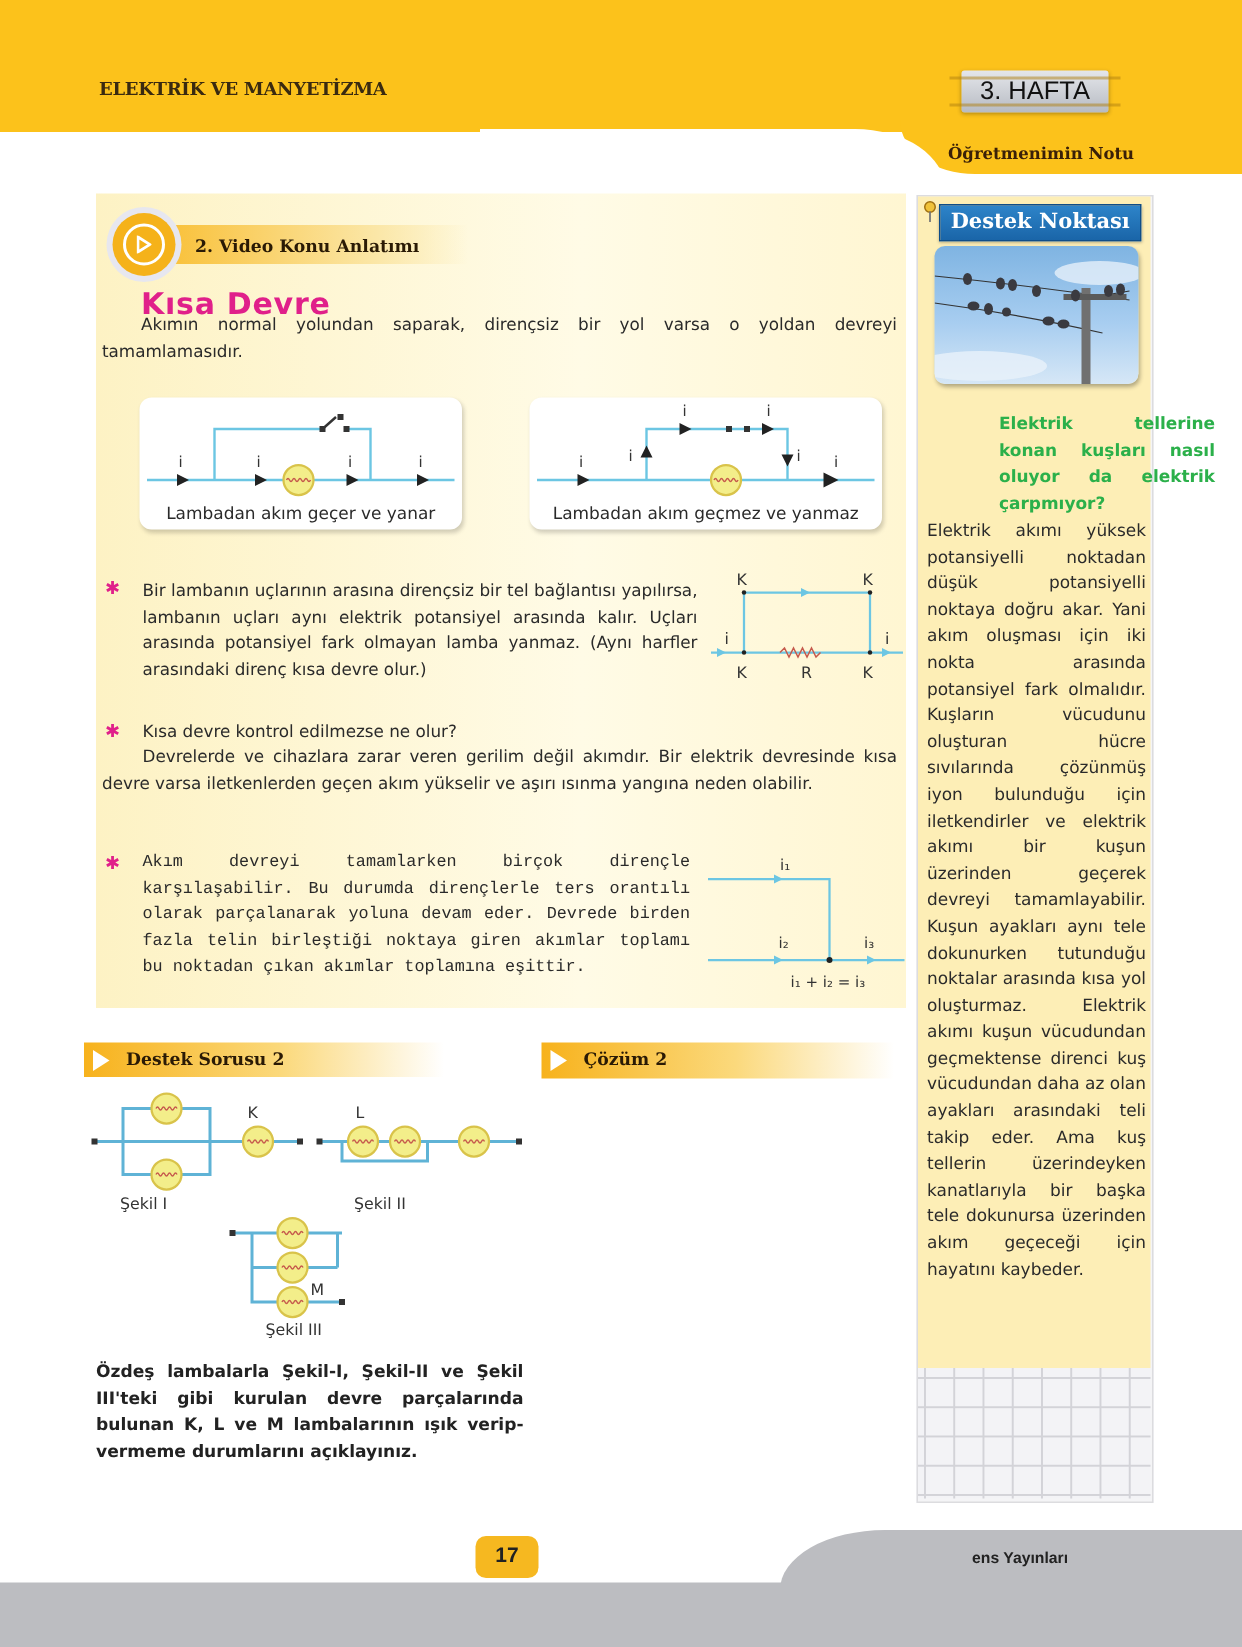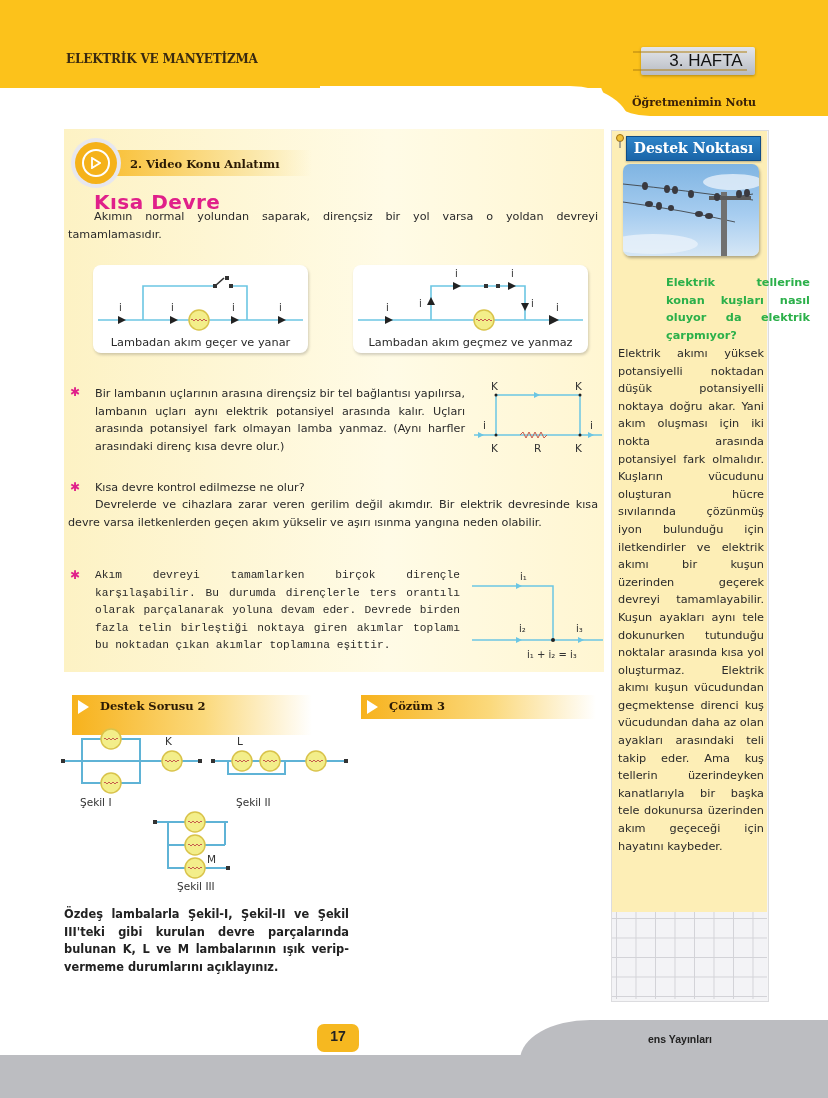--- a/index.html
+++ b/index.html
@@ -3,21 +3,21 @@
 <meta charset="utf-8">
 <style>
   html, body { margin:0; padding:0; }
   body { width:828px; height:1098px; position:relative; background:#ffffff; overflow:hidden; font-family:"DejaVu Sans", sans-serif; color:#2a2a2a; }
   .abs { position:absolute; }
   
   .header-band { left:0; top:0; width:828px; height:88px; background:#fcc21b; }
   .header-tail { left:600px; top:80px; width:228px; height:36px; background:#fcc21b; border-bottom-left-radius:50px 36px; }
   .header-white-curve { left:320px; top:86px; width:310px; height:40px; background:#fff; border-top-right-radius:60px 40px; }
   .subject-title { left:66px; top:52px; font-family:"DejaVu Serif", serif; font-weight:bold; font-size:12px; color:#3a2a10; letter-spacing:-0.2px; }
-  .week-badge { left:641px; top:47px; width:98px; height:28px; background:linear-gradient(#e4e6ea,#b7bbc3); border-radius:2px; box-shadow:0 1px 3px rgba(0,0,0,.3); display:flex; align-items:center; justify-content:center; font-family:"Liberation Sans", sans-serif; font-size:17px; color:#111;padding-left:16px; }
+  .week-badge { left:641px; top:47px; width:98px; height:28px; background:linear-gradient(#e4e6ea,#b7bbc3); border-radius:2px; box-shadow:0 1px 3px rgba(0,0,0,.3); display:flex; align-items:center; justify-content:center; font-family:"Liberation Sans", sans-serif; font-size:17px; color:#111; }
   .week-badge:before, .week-badge:after { content:""; position:absolute; left:-8px; width:114px; height:2px; background:#b08010; opacity:.5; }
   .week-badge:before { top:4px; } .week-badge:after { bottom:4px; }
   .teacher-note { left:632px; top:96px; font-family:"DejaVu Serif", serif; font-weight:bold; font-size:11px; color:#3a2008; }
 
   
   .main-panel { left:64px; top:129px; width:540px; height:543px; background:linear-gradient(90deg,#fdf2c4,#fffbe6 60%,#fff6d2); }
   .video-icon { left:75px; top:142px; width:42px; height:42px; border-radius:50%; background:#f5b21a; box-shadow:0 0 0 4px #e7e7ef; display:flex; align-items:center; justify-content:center; }
   .video-icon .ring { width:24px; height:24px; border:2px solid #fff; border-radius:50%; display:flex; align-items:center; justify-content:center; }
   .video-label-bg { left:112px; top:150px; width:200px; height:26px; background:linear-gradient(90deg,#f9c13a,#fbe7a8 70%,rgba(255,255,255,0)); }
   .video-label { left:130px; top:157px; font-family:"DejaVu Serif", serif; font-weight:bold; font-size:11.5px; color:#2a1a05; }
@@ -32,21 +32,21 @@
   .b1 { left:70px; top:385px; }
   .b2 { left:70px; top:480px; }
   .b3 { left:70px; top:568px; }
   .p2 { left:95px; top:385px; width:370px; }
   .p3a { left:95px; top:479px; }
   .p3b { left:68px; top:496px; width:530px; text-indent:27px; }
   .p4 { left:95px; top:567px; width:365px;font-family:Liberation Mono, monospace; }
   svg text { font-family:"DejaVu Sans", sans-serif; }
 
   
-  .q-header { left:72px; top:695px; width:240px; height:40px; background:linear-gradient(90deg,#f7b21c,#fbd97c 55%,rgba(255,255,255,0)); }
+  .q-header { left:56px; top:695px; width:240px; height:23px; background:linear-gradient(90deg,#f7b21c,#fbd97c 55%,rgba(255,255,255,0)); }
   .s-header { left:361px; top:695px; width:235px; height:24px; background:linear-gradient(90deg,#f7b21c,#fbd97c 55%,rgba(255,255,255,0)); }
   .tri { position:absolute; left:6px; top:5px; width:0; height:0; border-top:7px solid transparent; border-bottom:7px solid transparent; border-left:11px solid #fff; }
   .hdr-label { position:absolute; left:28px; top:4px; font-family:"DejaVu Serif", serif; font-weight:bold; font-size:11.5px; color:#2a1a05; }
   .q-text { left:64px; top:906px; width:285px; font-family:"DejaVu Sans", sans-serif; font-size:11.4px; line-height:17.5px; font-weight:bold; color:#222; text-align:justify; }
 
   
   .sidebar { left:611px; top:130px; width:156px; height:870px; background:#f4f4f6; border:1px solid #dcdcdf; }
   .sidebar-yellow { left:612px; top:131px; width:155px; height:781px; background:#fdeeb6; }
   .grid { left:612px; top:912px; width:155px; height:87px;
     background-image:linear-gradient(#d3d3d8 1px, transparent 1px), linear-gradient(90deg,#d3d3d8 1px, transparent 1px);
@@ -200,21 +200,21 @@
     <text x="57" y="90">i₁ + i₂ = i₃</text>
   </g>
 </svg>
 
 <div class="abs q-header">
   <div class="tri"></div>
   <div class="hdr-label">Destek Sorusu 2</div>
 </div>
 <div class="abs s-header">
   <div class="tri"></div>
-  <div class="hdr-label">Çözüm 3</div>
+  <div class="hdr-label">Çözüm 2</div>
 </div>
 
 <svg class="abs" style="left:60px;top:725px" width="300" height="175" viewBox="0 0 300 175">
   <defs>
     <g id="lamp">
       <circle r="10" fill="#f3ee8a" stroke="#d9c34a" stroke-width="1.5"></circle>
       <path d="M-7,0 q1,-2 2,0 t2,0 t2,0 t2,0 t2,0 t2,0 t2,0" stroke="#c65b4d" fill="none" stroke-width="1"></path>
     </g>
   </defs>
   <g stroke="#5fb3d6" stroke-width="2" fill="none">

